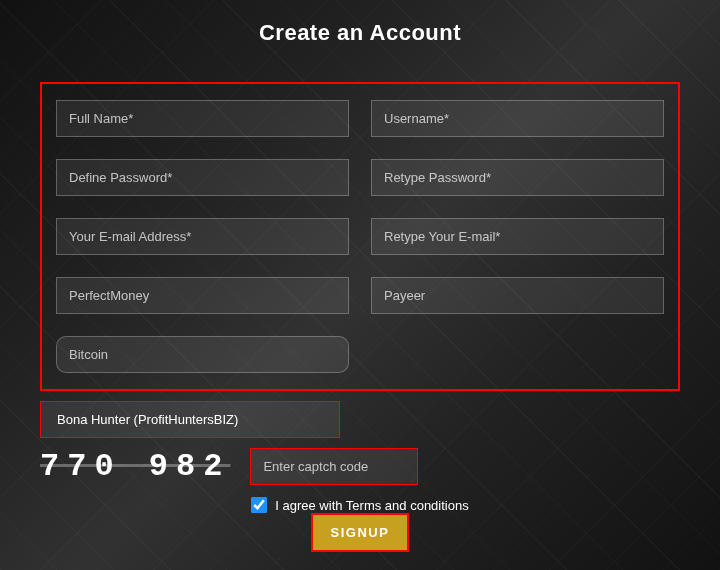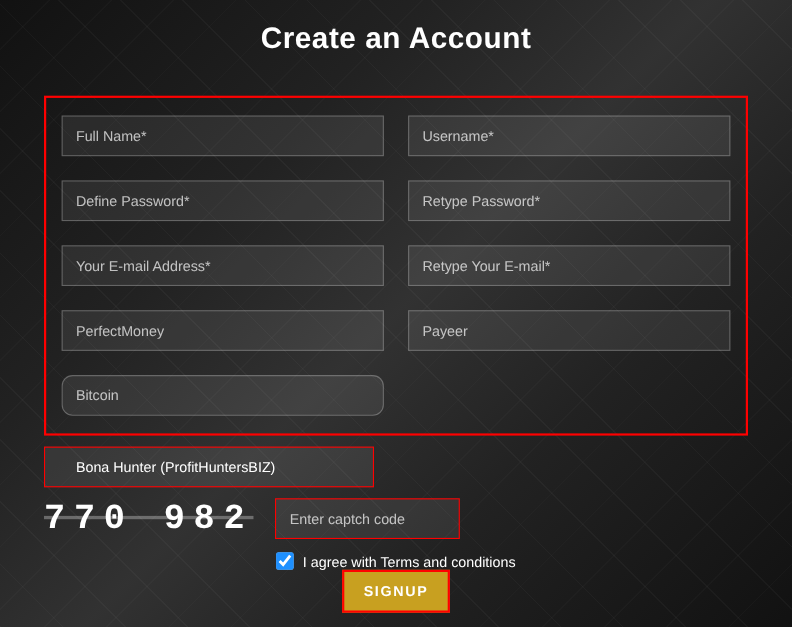--- a/index.html
+++ b/index.html
@@ -57,21 +57,21 @@
       width: 100%;
       height: 100%;
       display: flex;
       flex-direction: column;
       align-items: center;
       padding: 20px 40px 20px;
     }
 
     .title {
       color: #fff;
-      font-size: 27px;
+      font-size: 22px;
       font-weight: bold;
       margin-bottom: 20px;
       letter-spacing: 0.5px;
     }
 
     .title-underline {
       width: 50px;
       height: 3px;
       background: #c8a020;
       margin: 0 auto 16px;
@@ -110,21 +110,21 @@
     .referral-row {
       width: 100%;
       max-width: 660px;
       margin-bottom: 10px;
     }
 
     .referral-input {
       background: rgba(255,255,255,0.08);
       border: 1px solid red;
       color: #fff;
-      padding: 10px 28px;
+      padding: 10px 16px;
       font-size: 13px;
       outline: none;
       width: 300px;
     }
 
     .referral-input::placeholder {
       color: rgba(255,255,255,0.7);
     }
 
     .captcha-row {

